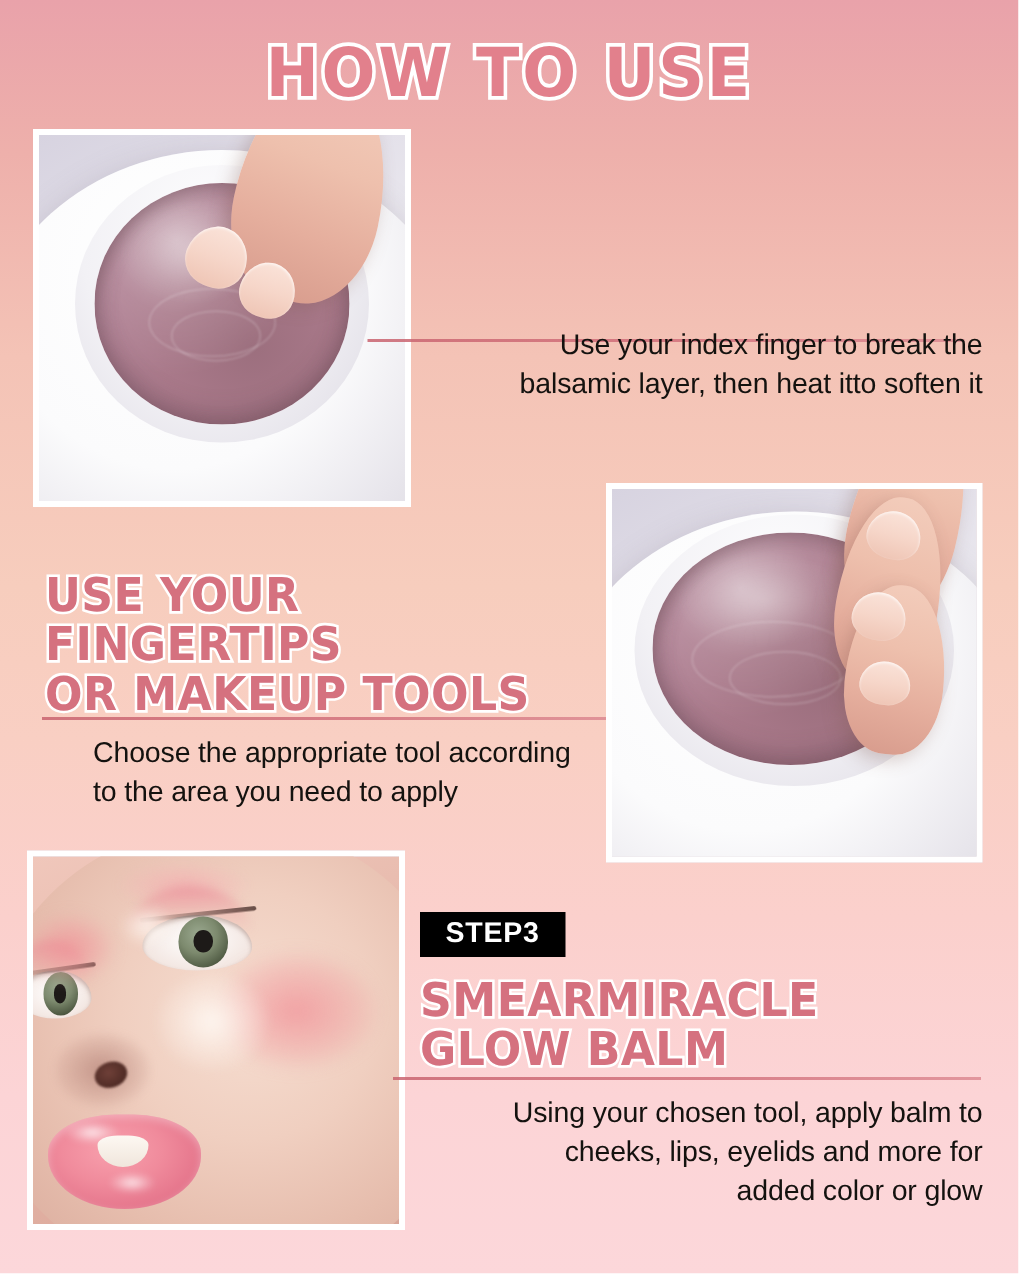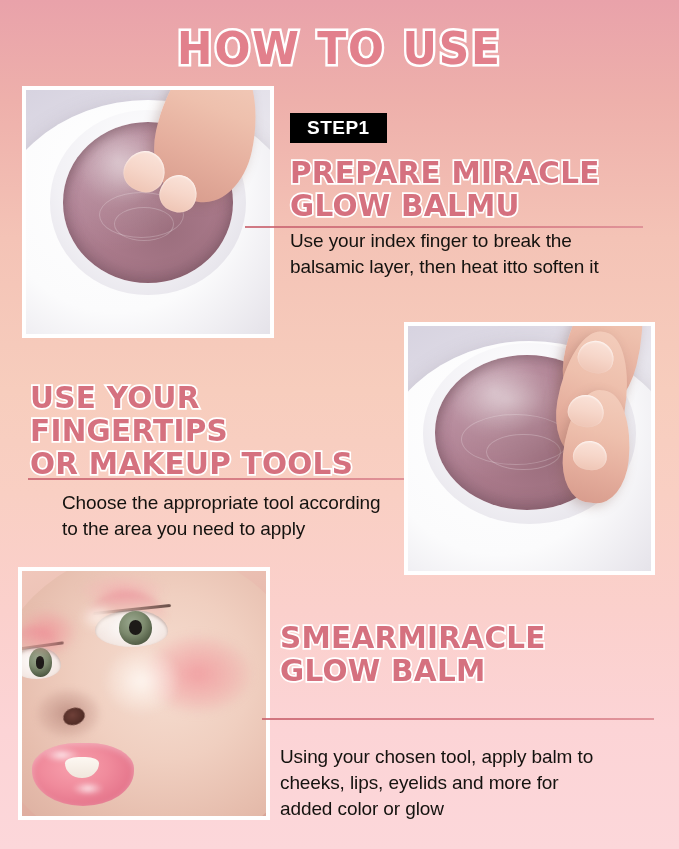--- a/index.html
+++ b/index.html
@@ -271,27 +271,22 @@
       <div class="balm" style="left:15%;top:13%;width:70%;height:66%;"></div>
       <div class="balm-sheen" style="left:22%;top:18%;width:40%;height:28%;"></div>
       <div class="balm-swirl" style="left:30%;top:42%;width:34%;height:18%;"></div>
       <div class="balm-swirl" style="left:36%;top:48%;width:24%;height:13%;"></div>
       <div class="finger" style="left:54%;top:-16%;width:40%;height:62%;transform:rotate(12deg);"></div>
       <div class="nail" style="left:40%;top:25%;width:17%;height:17%;transform:rotate(22deg);"></div>
       <div class="nail" style="left:55%;top:35%;width:15%;height:15%;transform:rotate(18deg);"></div>
     </div>
   </div>
 
-  <div class="step step-1">
-    <span class="badge">STEP1</span>
-    <div class="heading">PREPARE MIRACLE
-GLOW BALMU</div>
-  </div>
   <div class="divider divider-1"></div>
-  <div class="step" style="left:290px;top:228px;width:365px;">
+  <div class="step" style="left:290px;top:218px;width:365px;text-align:right;">
     <div class="body-text" style="margin-top:0;">Use your index finger to break the
 balsamic layer, then heat itto soften it</div>
   </div>
 
   <div class="step step-2">
     <div class="heading">USE YOUR FINGERTIPS
 OR MAKEUP TOOLS</div>
   </div>
   <div class="divider divider-2"></div>
   <div class="step" style="left:30px;top:490px;width:385px;margin-left:32px;">
@@ -348,23 +343,24 @@
 
       <div class="lips" style="left:4%;top:70%;width:42%;height:26%;">
         <div class="teeth" style="left:32%;top:22%;width:34%;height:34%;"></div>
         <div class="lip-shine" style="left:12%;top:8%;width:34%;height:22%;"></div>
         <div class="lip-shine" style="left:40%;top:62%;width:30%;height:20%;"></div>
       </div>
     </div>
   </div>
 
   <div class="step step-3">
+    <span class="badge">STEP3</span>
     <div class="heading">SMEARMIRACLE
 GLOW BALM</div>
   </div>
   <div class="divider divider-3"></div>
   <div class="step" style="left:280px;top:730px;width:375px;">
-    <div class="body-text" style="margin-top:14px;">Using your chosen tool, apply balm to
+    <div class="body-text" style="margin-top:0;text-align:right;">Using your chosen tool, apply balm to
 cheeks, lips, eyelids and more for
 added color or glow</div>
   </div>
 
 </div>
 
 </body></html>

